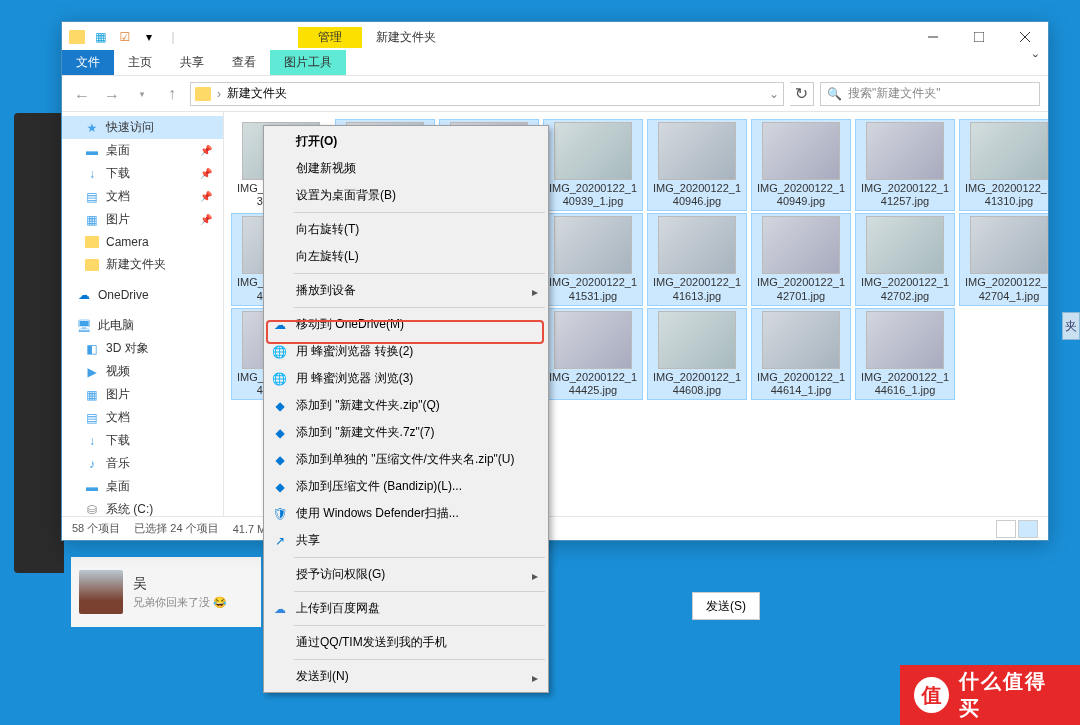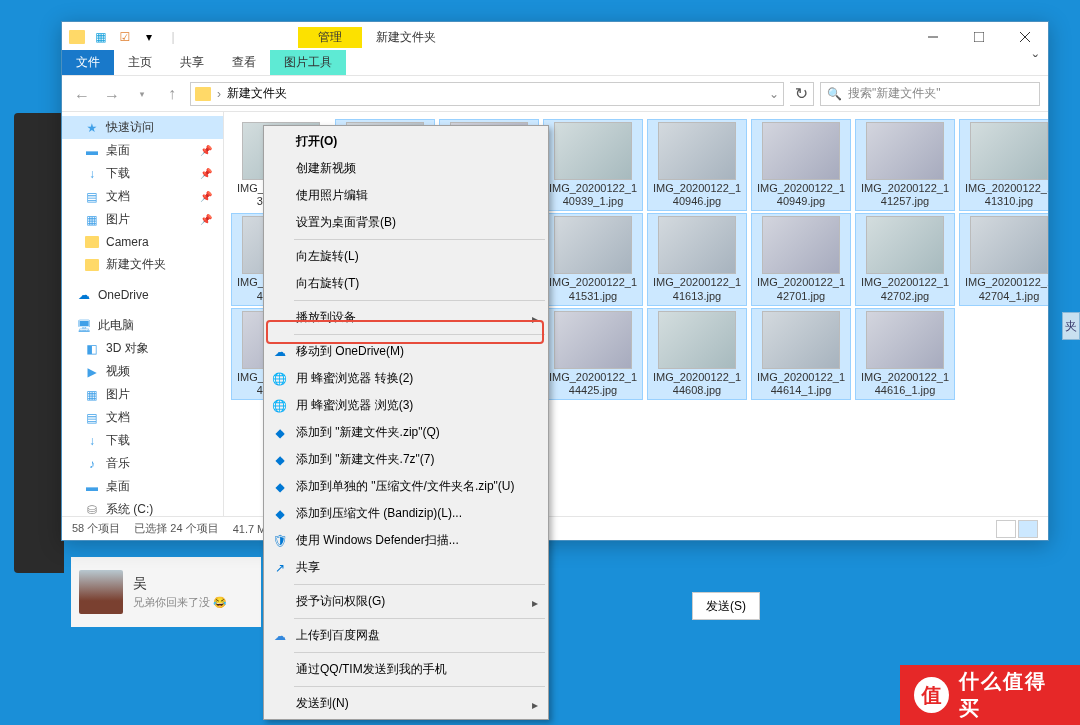--- a/index.html
+++ b/index.html
@@ -339,31 +339,28 @@
 </div>
 
 <div class="context-menu">
   <div class="cm-item">
       <b>打开(O)</b>
     </div>
   <div class="cm-item">
       <span>创建新视频</span>
     </div>
   <div class="cm-item">
-      <span>使用照片编辑</span>
-    </div>
-  <div class="cm-item">
       <span>设置为桌面背景(B)</span>
     </div>
   <div class="cm-sep"></div>
   <div class="cm-item">
+      <span>向右旋转(T)</span>
+    </div>
+  <div class="cm-item">
       <span>向左旋转(L)</span>
-    </div>
-  <div class="cm-item">
-      <span>向右旋转(T)</span>
     </div>
   <div class="cm-sep"></div>
   <div class="cm-item">
       <span>播放到设备</span>
       <span class="arrow">▸</span>
     </div>
   <div class="cm-sep"></div>
   <div class="cm-item">
       <span class="cicon" style="color:#0078d4">☁</span>
       <span>移动到 OneDrive(M)</span>

